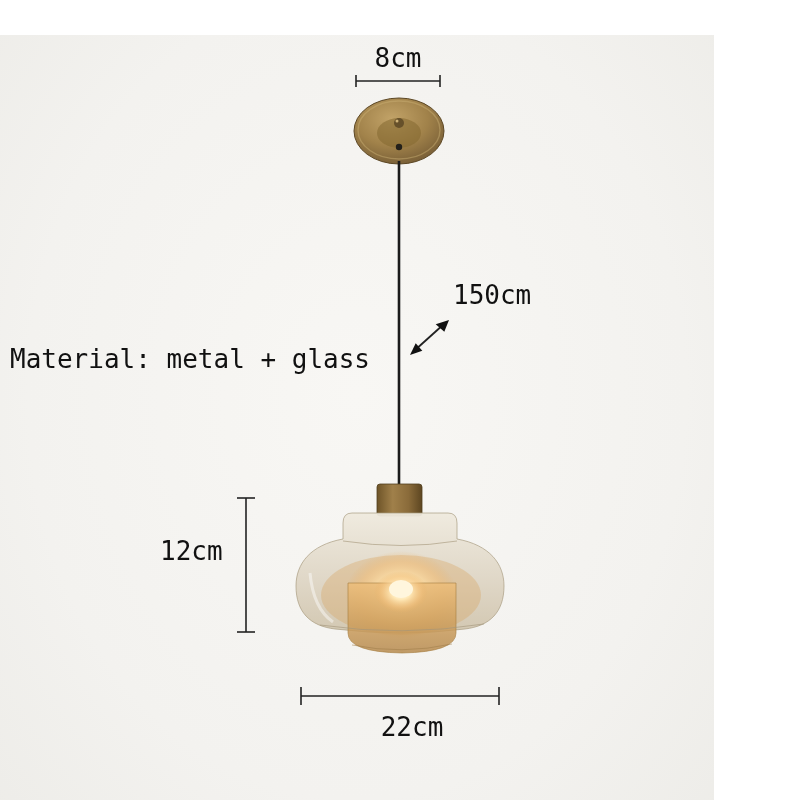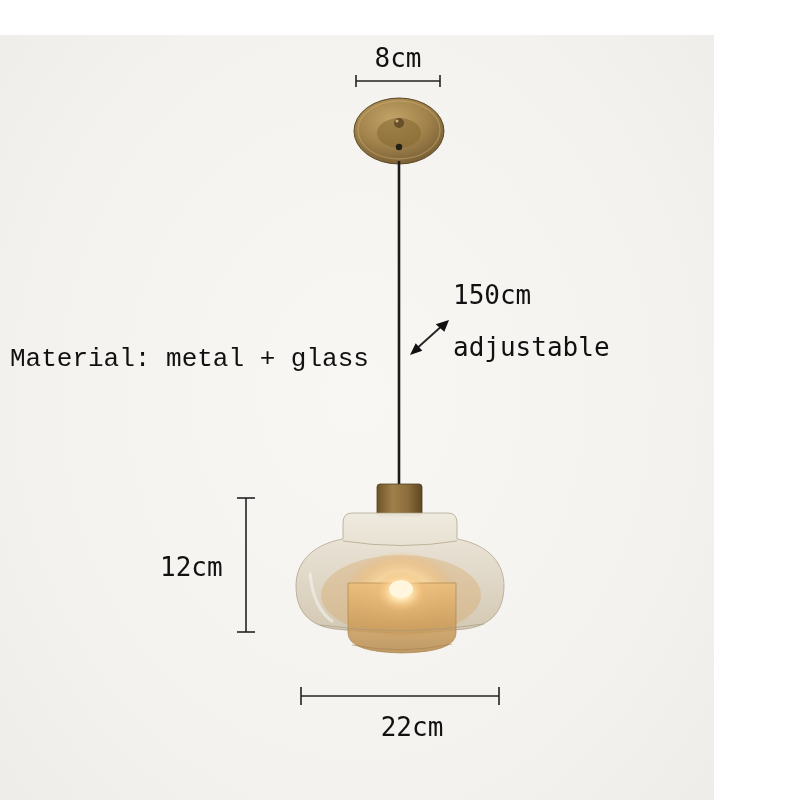--- a/index.html
+++ b/index.html
@@ -121,22 +121,21 @@
         <polygon points="410,320 422.3,315.8 415.7,308.3" fill="#111111" stroke="none"></polygon>
         <polygon points="449,285 444.3,296.7 435.7,289.2" fill="#111111" stroke="none"></polygon>
       </g>
     </g>
   </svg>
 
   <div class="label center" style="left:356px; top:10px; width:84px;">8cm</div>
 
   <div class="label" style="left:453px; top:247px;">150cm</div>
 
-  <div class="label" style="left:453px; top:299px;">adjustable</div>
 
-  <div class="label" style="left:10px; top:311px;font-family:Liberation Mono, monospace;">Material: metal + glass</div>
+  <div class="label" style="left:10px; top:311px;">Material: metal + glass</div>
 
 
-  <div class="label" style="left:160px; top:519px;">12cm</div>
+  <div class="label" style="left:160px; top:503px;">12cm</div>
 
   <div class="label center" style="left:352px; top:679px; width:120px;text-align:center;">22cm</div>
 
 </div>
 
 </body></html>

